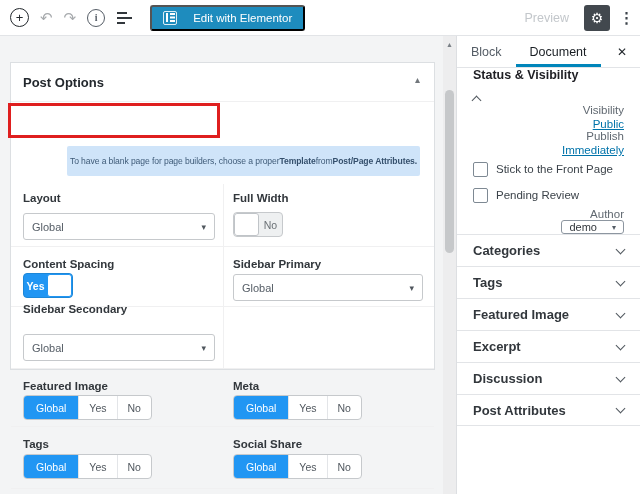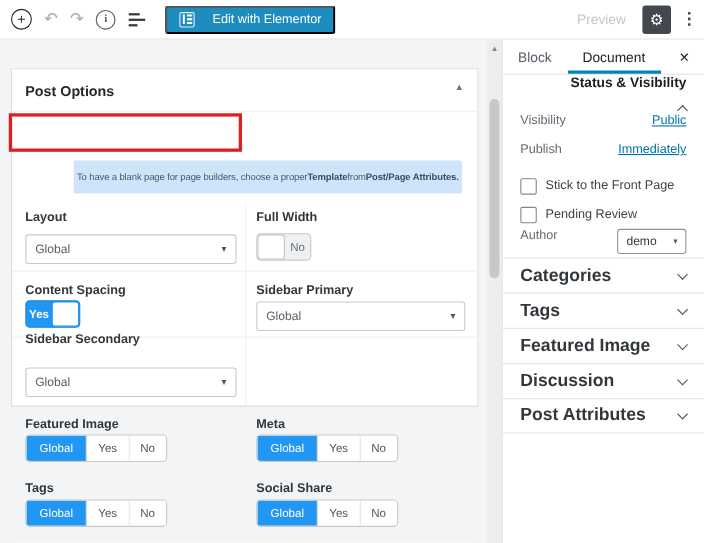--- a/index.html
+++ b/index.html
@@ -73,36 +73,36 @@
             color:#50575e; border-right:1px solid #e3e5e8; cursor:pointer; }
   .bg-opt:last-child { border-right:none; }
   .bg-opt.selected { background:#2196f3; color:#fff; padding:0 12px; }
   
   .sidebar { position:absolute; top:36px; right:0; width:184px; bottom:0; background:#fff;
              border-left:1px solid #dddfe2; z-index:10; }
   .sb-tabs { height:32px; border-bottom:1px solid #e2e4e7; display:flex; align-items:stretch; }
   .sb-tab { padding:0 14px; display:flex; align-items:center; font-size:12.5px; color:#555d66; cursor:pointer; }
   .sb-tab.active { color:#191e23; box-shadow:inset 0 -3px 0 #0085ba; }
   .sb-close { margin-left:auto; padding:0 13px; border:none; background:none; color:#23282d; font-size:12px; }
-  .sv-header { height:36px; display:flex; align-items:flex-end; justify-content:space-between;
+  .sv-header { height:36px; display:flex; align-items:flex-start; justify-content:space-between;
                padding:0 16px; font-size:12.5px; font-weight:bold; color:#1e1e23;flex-direction:column; }
   .sv-body { padding:0 16px; }
-  .sv-row { height:26px; display:flex; align-items:flex-start; justify-content:space-between; }
+  .sv-row { height:26px; display:flex; align-items:flex-end; justify-content:space-between;flex-direction:column; }
   .sv-label { font-size:11.5px; color:#616971; }
   .sv-link { font-size:11.5px; color:#0073aa; text-decoration:underline; }
   .sv-check { height:26px; display:flex; align-items:center; gap:8px; cursor:pointer; }
   .checkbox { width:15px; height:15px; border:1px solid #7e8993; border-radius:2px; background:#fff; flex:0 0 auto; }
   .check-label { font-size:11.5px; color:#3c434a; }
   .mini-select { display:flex; align-items:center; gap:15px; height:23px; padding:0 7px;
                  border:1px solid #8d96a0; border-radius:3px; font-size:11px; color:#32373c; background:#fff; }
   .mini-select .caret { font-size:8px; color:#555d66; }
   .sb-section { height:32px; border-top:1px solid #e2e4e7; display:flex; align-items:center;
                 justify-content:space-between; padding:0 16px; cursor:pointer; }
   .sb-section:last-child { border-bottom:1px solid #e2e4e7; }
-  .sb-section-title { font-size:16px; font-weight:bold; color:#32373c; }
+  .sb-section-title { font-size:13px; font-weight:bold; color:#32373c; }
   .chev { width:7px; height:7px; border-right:1.5px solid #50575e; border-bottom:1.5px solid #50575e; }
   .chev.down { transform:rotate(45deg); margin-top:-3px; }
   .chev.up { transform:rotate(-135deg); margin-top:4px; }
 </style>
 </head>
 <body>
 
 <header class="topbar">
   <div class="tb-left">
     <span class="icon-circle">+</span>
@@ -271,20 +271,24 @@
   </div>
   <div class="sb-section">
     <span class="sb-section-title">Tags</span>
     <span class="chev down"></span>
   </div>
   <div class="sb-section">
     <span class="sb-section-title">Featured Image</span>
     <span class="chev down"></span>
   </div>
   <div class="sb-section">
+    <span class="sb-section-title">Excerpt</span>
+    <span class="chev down"></span>
+  </div>
+  <div class="sb-section">
     <span class="sb-section-title">Discussion</span>
     <span class="chev down"></span>
   </div>
   <div class="sb-section">
     <span class="sb-section-title">Post Attributes</span>
     <span class="chev down"></span>
   </div>
 </aside>
 
 </body></html>

